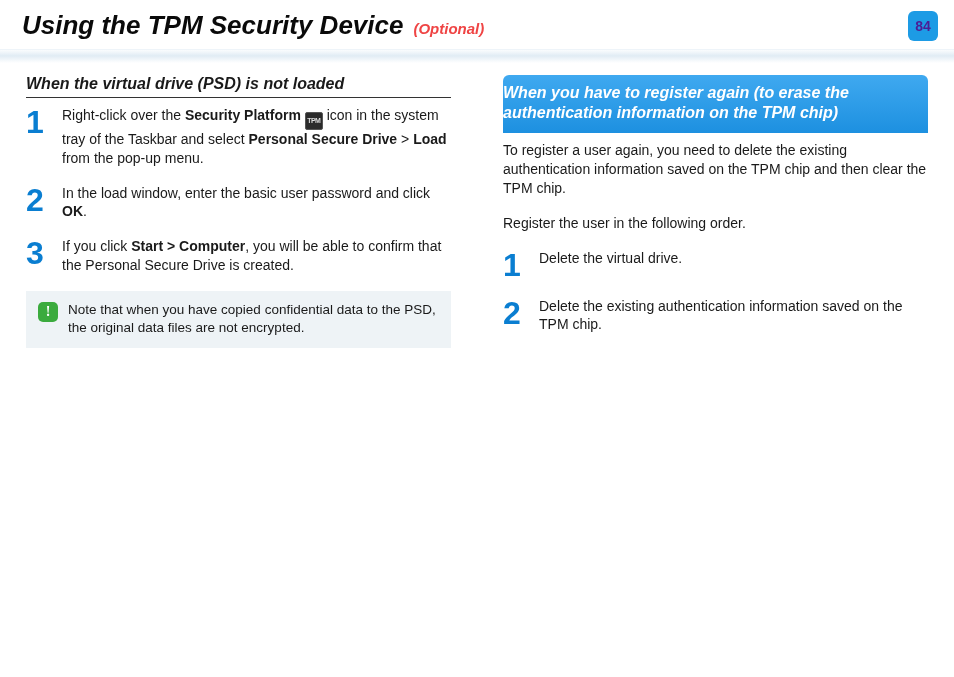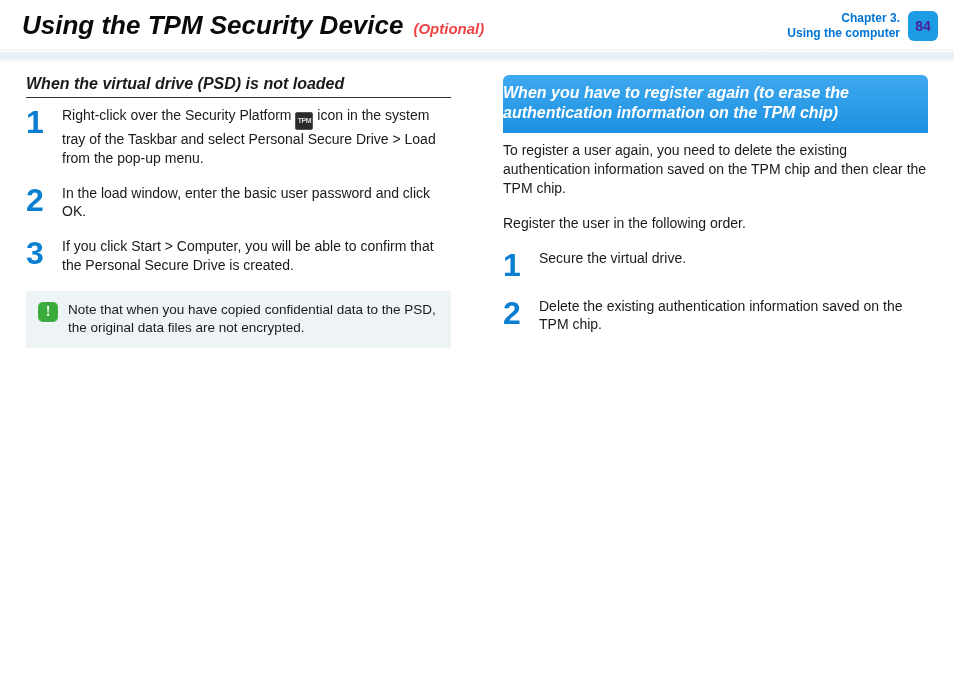--- a/index.html
+++ b/index.html
@@ -53,21 +53,21 @@
     font-size: 16px; font-weight: 800; font-style: italic;
     padding-bottom: 4px; border-bottom: 1px solid #333;
     margin-bottom: 8px;
   }
   .para { font-size: 14px; line-height: 1.35; margin-bottom: 16px; }
 
   .step { display:flex; gap:14px; margin-bottom: 16px; }
   .step-num { font-size: 32px; line-height: 1; font-weight: 700; color:#0a7ed1; width:22px; text-align:left; }
   .step-text { font-size:14px; line-height:1.35; flex:1; }
 
-  .bold { font-weight:400;margin-top:12px; }
+  .bold { font-weight:700;margin-top:12px; }
 
   .tray-icon {
     display:inline-flex; align-items:center; justify-content:center;
     width:18px; height:18px; vertical-align:-3px;
     background:#2b2b2b; border:1px solid #555; border-radius:2px;
     color:#ddd; font-size:7px; font-weight:700; letter-spacing:-0.5px;
   }
 
   .note-box {
     display:flex; gap:10px; align-items:flex-start;
@@ -91,24 +91,20 @@
 </style>
 </head>
 <body>
 
 <div class="header">
   <div class="title-group">
     <span class="title">Using the TPM Security Device</span>
     <span class="subtitle">(Optional)</span>
   </div>
   <div class="chapter-block">
-    <div class="chapter-text">
-      <div>Chapter 3.</div>
-      <div>Using the computer</div>
-    </div>
     <div class="page-badge">84</div>
   </div>
 </div>
 
 <div class="divider-bar"></div>
 
 <div class="columns">
 
   <div class="col">
     <div class="section-head">When the virtual drive (PSD) is not loaded</div>
@@ -135,21 +131,21 @@
   </div>
 
   <div class="col">
     <div class="blue-head">When you have to register again (to erase the authentication information on the TPM chip)</div>
     <div class="para">To register a user again, you need to delete the existing authentication information saved on the TPM chip and then clear the TPM chip.</div>
     <div class="para">Register the user in the following order.</div>
 
     <div id="right-steps">
         <div class="step">
           <div class="step-num">1</div>
-          <div class="step-text">Secure the virtual drive.</div>
+          <div class="step-text">Delete the virtual drive.</div>
         </div>
         <div class="step">
           <div class="step-num">2</div>
           <div class="step-text">Delete the existing authentication information saved on the TPM chip.</div>
         </div>
       </div>
   </div>
 
 </div>
 

